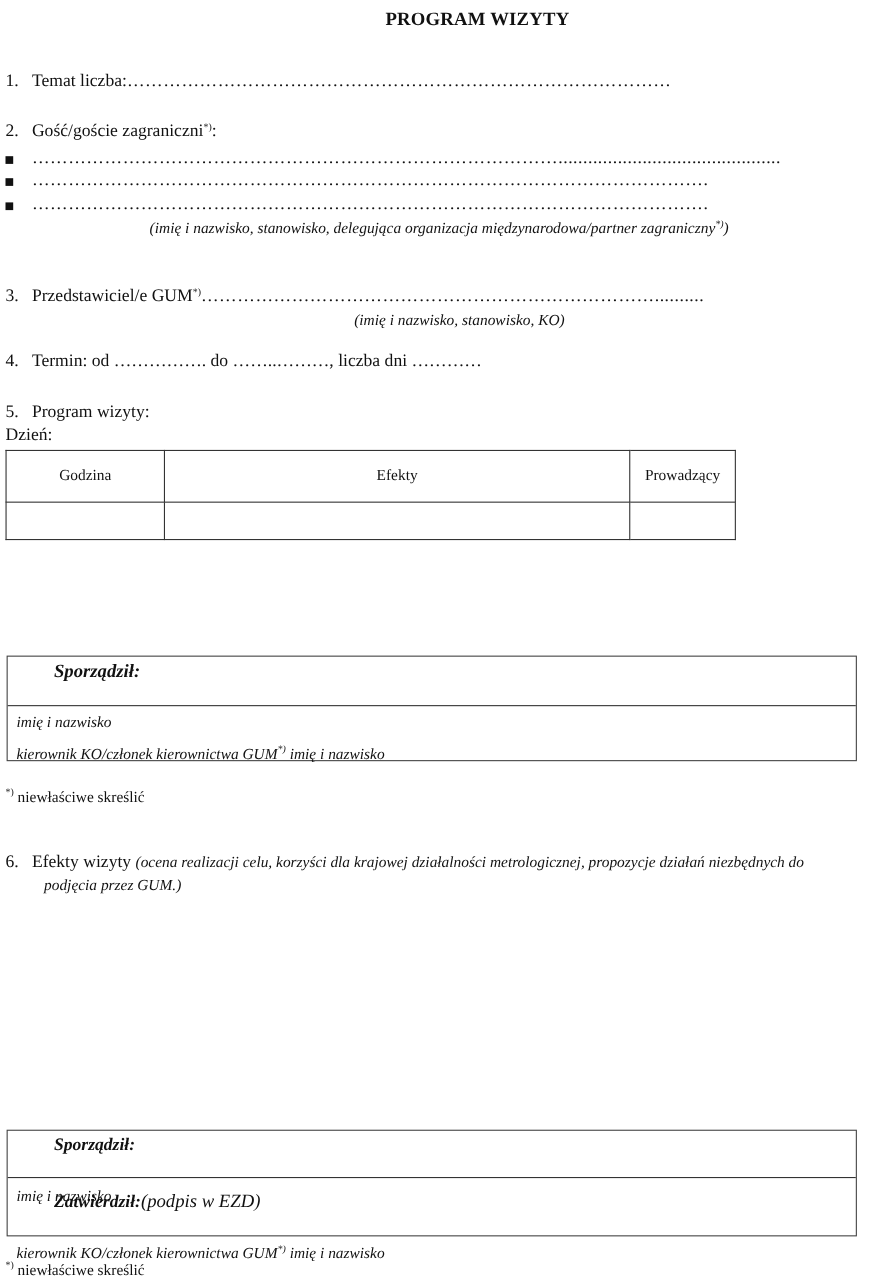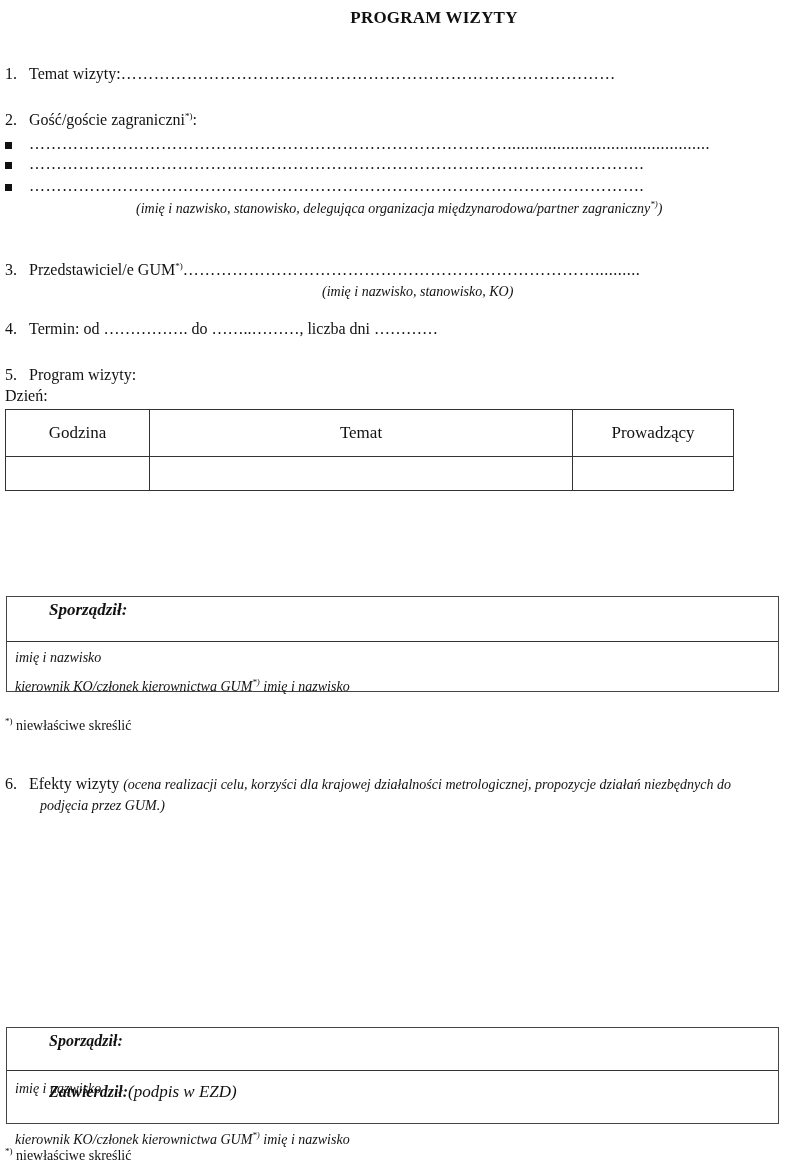--- a/index.html
+++ b/index.html
@@ -11,22 +11,22 @@
   .abs { position: absolute; white-space: nowrap; }
   .title { left: 0; width: 868px; top: 8px; text-align: center; font-weight: bold; font-size: 17px; letter-spacing: 0.2px; }
   .line { font-size: 16px; }
   .num { display: inline-block; width: 24px; }
   .dots { letter-spacing: 0.5px; }
   .bullet { width: 7px; height: 7px; background: #111; display: inline-block; position: absolute; left: 5px; }
   .hint { font-style: italic; font-size: 14px; }
   sup { font-size: 9px; vertical-align: 6px; line-height: 0; }
 
   table.prog {
-    position: absolute; left: 5px; top: 409px; width: 729px;
-    border-collapse: collapse; font-size: 17px;
+    position: absolute; left: 5px; top: 409px; width: 664px;
+    border-collapse: collapse; font-size: 14px;
   }
   table.prog th, table.prog td { border: 1.5px solid #333; padding: 0; }
   table.prog th { font-weight: normal; height: 46px; text-align: center; }
   table.prog td { height: 33px; }
 
   .sigbox {
     position: absolute; left: 6px; width: 771px;
     border: 1.5px solid #444;
   }
   .sigcell { padding: 2px 8px 0 8px; }
@@ -35,21 +35,21 @@
   .sigsub { font-style: italic; font-size: 14px; line-height: 18px; margin-top: 28px; }
   .signote { font-style: italic; font-weight: normal; font-size: 17px; }
   .foot { font-size: 14px; }
 </style>
 </head>
 <body>
 
 <div class="abs title" style="left:0;width:868px;">PROGRAM WIZYTY</div>
 
 <div class="abs line" style="left:5px;top:65px;">
-  <span class="num">1.</span><span>Temat wizyty:</span><span class="dots">………………………………………………………………………………</span>
+  <span class="num">1.</span><span>Temat liczba:</span><span class="dots">………………………………………………………………………………</span>
 </div>
 
 <div class="abs line" style="left:5px;top:111px;">
   <span class="num">2.</span><span>Gość/goście zagraniczni</span><sup>*)</sup><span>:</span>
 </div>
 
 <div class="abs" style="left:0;top:137px;height:18px;width:700px;">
   <span class="bullet" style="top:5px;"></span>
   <span class="abs line dots" style="left:29px;top:-2px;">…………………………………………………………………………….............................................</span>
 </div>
@@ -81,21 +81,21 @@
 
 <table class="prog">
   <colgroup>
       <col style="width:144px">
       <col style="width:423px">
       <col>
     </colgroup>
   <thead>
     <tr>
       <th>Godzina</th>
-      <th>Temat</th>
+      <th>Efekty</th>
       <th>Prowadzący</th>
     </tr>
   </thead>
   <tbody>
     <tr>
       <td></td>
       <td></td>
       <td></td>
     </tr>
   </tbody>

